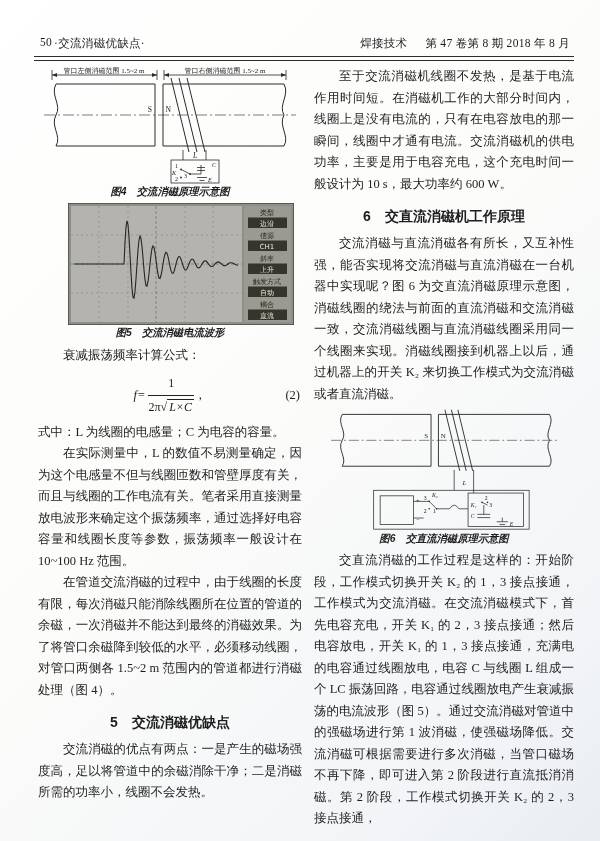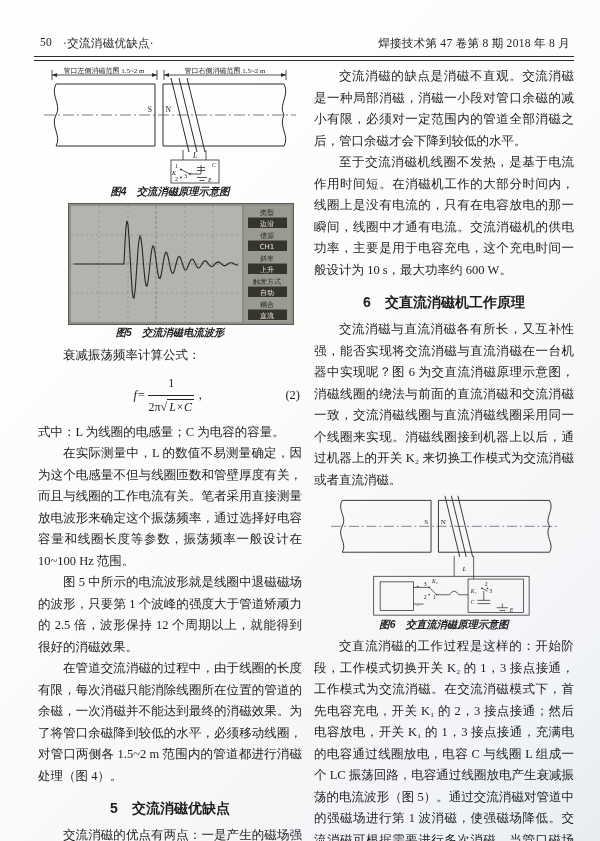--- a/index.html
+++ b/index.html
@@ -13,22 +13,22 @@
   .scan{
     position:absolute;inset:0;
     background:linear-gradient(135deg,#ffffff 0%,#fcfcfa 45%,#f2f4f7 85%,#e8edf2 100%);
   }
   
   .header{
     position:absolute;top:36px;left:40px;right:30px;
     display:flex;justify-content:space-between;
     font-size:11.5px;letter-spacing:.3px;
   }
-  .hdr-left{display:flex;gap:11px}
-  .hdr-right{display:flex;}
+  .hdr-left{display:flex;gap:2px}
+  .hdr-right{display:flex;gap:18px}
   .rule-double{
     position:absolute;top:56px;left:34px;width:540px;height:5px;
     border-top:1.8px solid #2c2c2c;border-bottom:1px solid #2c2c2c;
   }
   
   .col{
     position:absolute;top:66px;
     font-size:12.5px;line-height:1.72;text-align:justify;
   }
   .col-left{left:38px;width:264px}
@@ -199,28 +199,26 @@
       <span class="frac">
         <span class="num">1</span>
         <span class="den"><span>2π</span><span>√</span><span class="sqrt-bar">L×C</span></span>
       </span>
       <span>，</span>
       <span class="eq-num">(2)</span>
     </div>
 
     <p>式中：L 为线圈的电感量；C 为电容的容量。</p>
     <p class="indent">在实际测量中，L 的数值不易测量确定，因为这个电感量不但与线圈匝数和管壁厚度有关，而且与线圈的工作电流有关。笔者采用直接测量放电波形来确定这个振荡频率，通过选择好电容容量和线圈长度等参数，振荡频率一般设计在 10~100 Hz 范围。</p>
-    <p class="indent">图 5 中所示的电流波形就是线圈中退磁磁场的波形，只要第 1 个波峰的强度大于管道矫顽力的 2.5 倍，波形保持 12 个周期以上，就能得到很好的消磁效果。</p>
     <p class="indent">在管道交流消磁的过程中，由于线圈的长度有限，每次消磁只能消除线圈所在位置的管道的余磁，一次消磁并不能达到最终的消磁效果。为了将管口余磁降到较低的水平，必须移动线圈，对管口两侧各 1.5~2 m 范围内的管道都进行消磁处理（图 4）。</p>
     <h2 class="sec-heading">5　交流消磁优缺点</h2>
     <p class="indent">交流消磁的优点有两点：一是产生的磁场强度高，足以将管道中的余磁消除干净；二是消磁所需的功率小，线圈不会发热。</p>
   </div>
 
   <div class="col col-right">
-    <p class="indent">交流消磁的缺点是消磁不直观。交流消磁是一种局部消磁，消磁一小段对管口余磁的减小有限，必须对一定范围内的管道全部消磁之后，管口余磁才会下降到较低的水平。</p>
     <p class="indent">至于交流消磁机线圈不发热，是基于电流作用时间短。在消磁机工作的大部分时间内，线圈上是没有电流的，只有在电容放电的那一瞬间，线圈中才通有电流。交流消磁机的供电功率，主要是用于电容充电，这个充电时间一般设计为 10 s，最大功率约 600 W。</p>
     <h2 class="sec-heading">6　交直流消磁机工作原理</h2>
     <p class="indent">交流消磁与直流消磁各有所长，又互补性强，能否实现将交流消磁与直流消磁在一台机器中实现呢？图 6 为交直流消磁原理示意图，消磁线圈的绕法与前面的直流消磁和交流消磁一致，交流消磁线圈与直流消磁线圈采用同一个线圈来实现。消磁线圈接到机器上以后，通过机器上的开关 K₂ 来切换工作模式为交流消磁或者直流消磁。</p>
 
     <svg class="figsvg" width="252" height="124" viewBox="0 0 252 134" style="margin:2px auto 0">
 
       <path class="pipe" d="M16,8 C10,18 22,27 16,36 C10,46 22,55 16,64"></path>
       <line class="pipe" x1="16" y1="8" x2="112" y2="8"></line>
       <line class="pipe" x1="16" y1="64" x2="112" y2="64"></line>
       <line class="pipe" x1="112" y1="8" x2="112" y2="64"></line>

